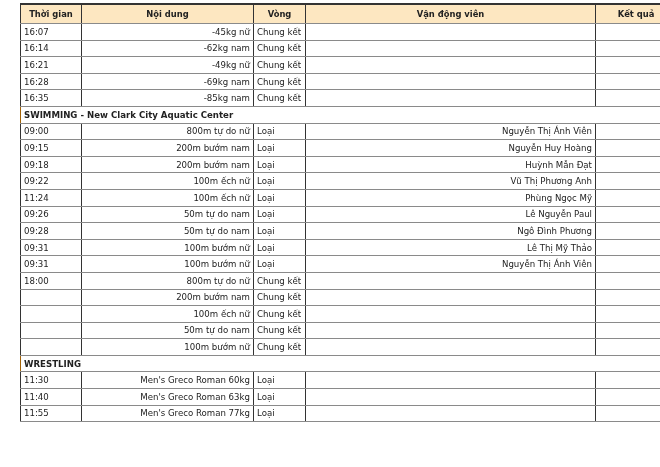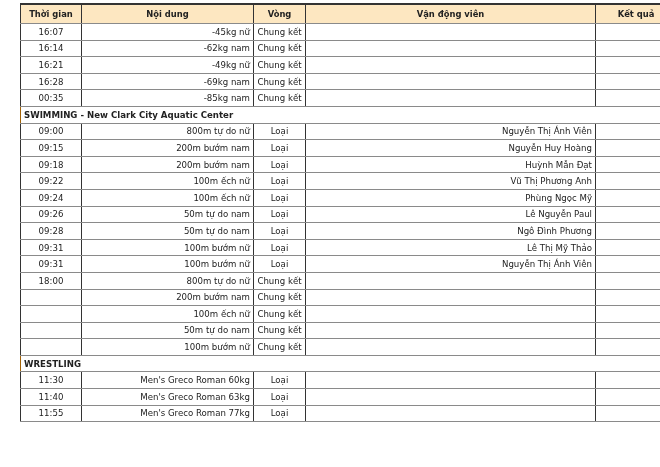--- a/index.html
+++ b/index.html
@@ -23,21 +23,21 @@
     border-left: 1px solid #333;
     border-right: 1px solid #333;
     height: 15.6px; padding: 0 3px;
     white-space: nowrap; overflow: hidden;
     font-weight: normal;
   }
   table.sched th {
     background: #fde7c1; font-weight: bold; text-align: center;
     height: 18px; border-top: 2px solid #333; font-size: 8.4px;
   }
-  td.time, td.round { text-align: center; margin-left: 13px; }
+  td.time, td.round { text-align: left; margin-left: 13px; }
   td.event, td.athl { text-align: right; }
   tr.section td {
     font-weight: bold; text-align: left; border-left: 1px solid #a16207;
     border-right: 1px solid #8a8a8a; padding-left: 3px;
   }
   td.time { border-left: 2px solid #333; }
   td.result { border-right: 1.5px solid #8a8a8a; }
 </style>
 </head>
 <body>
@@ -82,21 +82,21 @@
         <td class="result"></td>
       </tr>
       <tr>
         <td class="time">16:28</td>
         <td class="event">-69kg nam</td>
         <td class="round">Chung kết</td>
         <td class="athl"></td>
         <td class="result"></td>
       </tr>
       <tr>
-        <td class="time">00:35</td>
+        <td class="time">16:35</td>
         <td class="event">-85kg nam</td>
         <td class="round">Chung kết</td>
         <td class="athl"></td>
         <td class="result"></td>
       </tr>
       <tr class="section">
         <td colspan="5">SWIMMING - New Clark City Aquatic Center</td>
       </tr>
       <tr>
         <td class="time">09:00</td>
@@ -120,21 +120,21 @@
         <td class="result"></td>
       </tr>
       <tr>
         <td class="time">09:22</td>
         <td class="event">100m ếch nữ</td>
         <td class="round">Loại</td>
         <td class="athl">Vũ Thị Phương Anh</td>
         <td class="result"></td>
       </tr>
       <tr>
-        <td class="time">09:24</td>
+        <td class="time">11:24</td>
         <td class="event">100m ếch nữ</td>
         <td class="round">Loại</td>
         <td class="athl">Phùng Ngọc Mỹ</td>
         <td class="result"></td>
       </tr>
       <tr>
         <td class="time">09:26</td>
         <td class="event">50m tự do nam</td>
         <td class="round">Loại</td>
         <td class="athl">Lê Nguyễn Paul</td>

